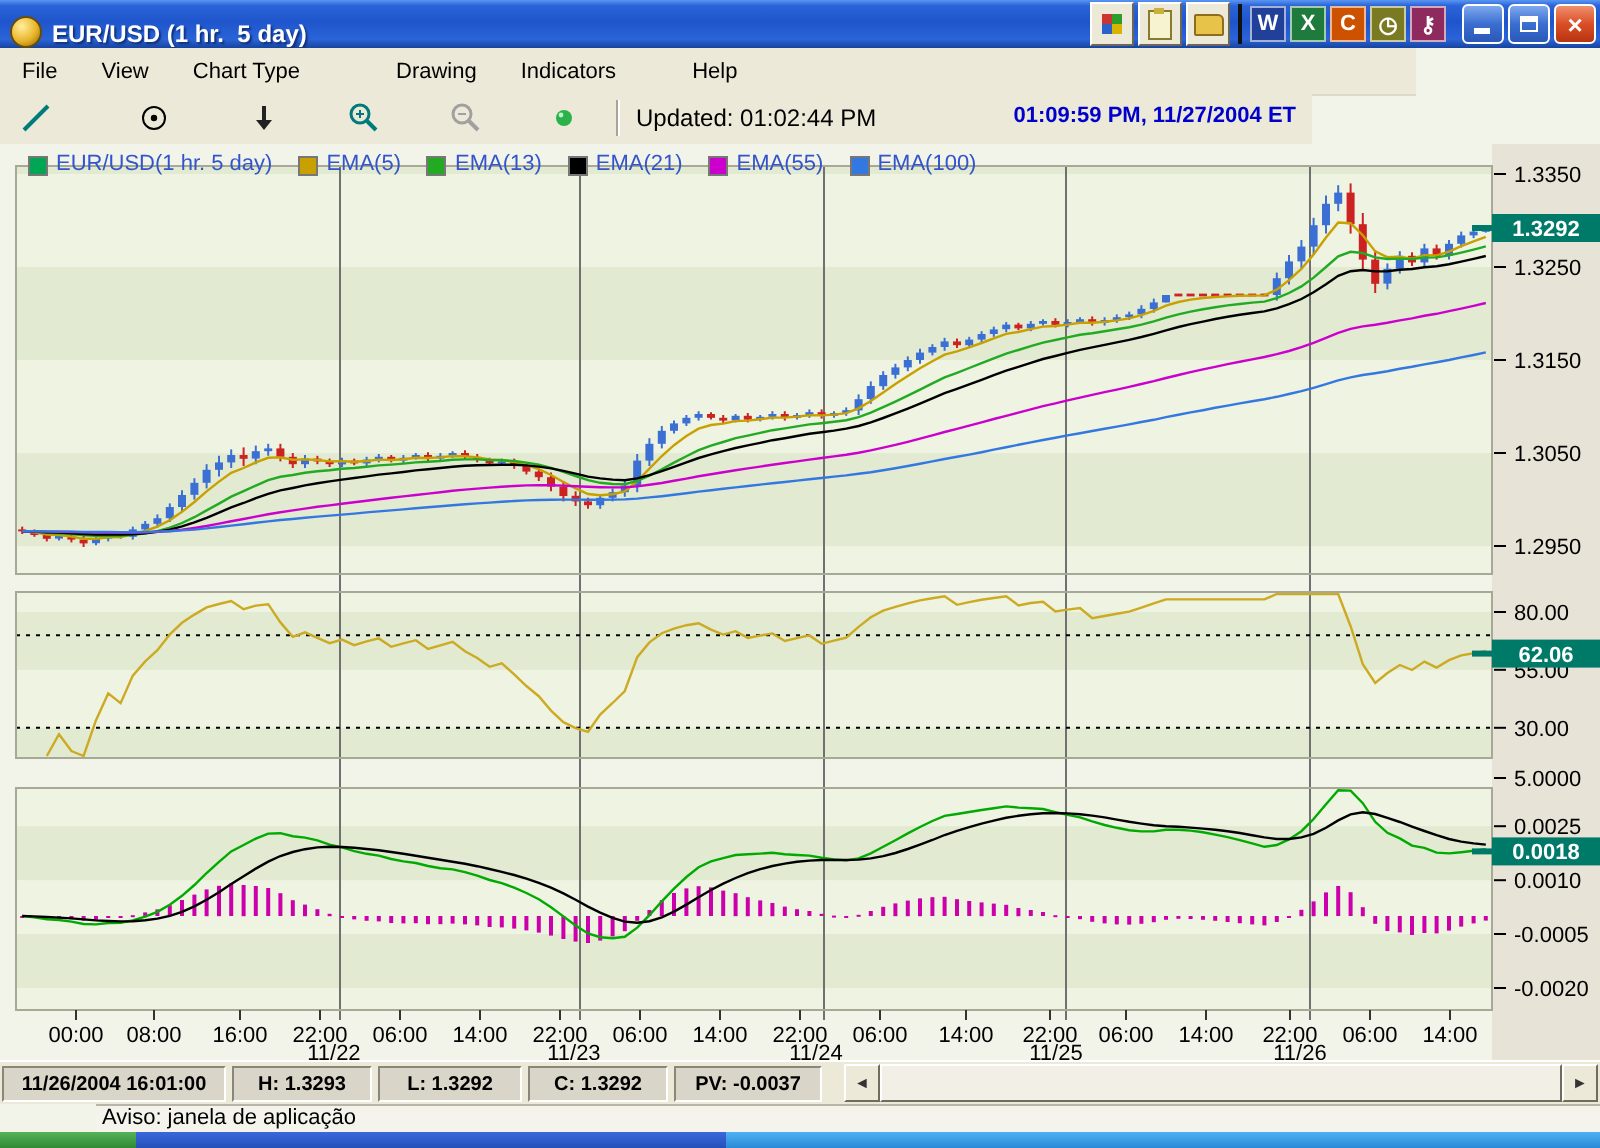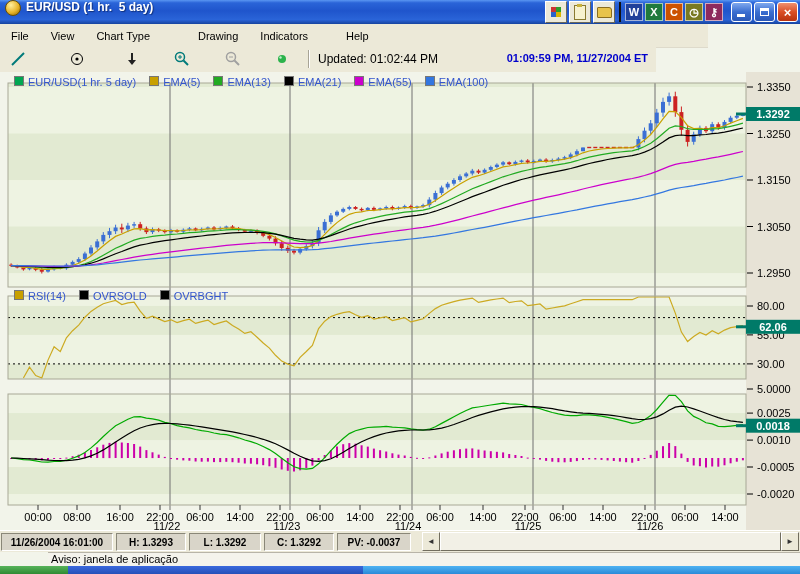--- a/index.html
+++ b/index.html
@@ -1,21 +1,21 @@
 <!DOCTYPE html>
 <html><head>
 <meta charset="utf-8">
 <style>
   html,body{margin:0;padding:0;}
   body{width:800px;height:574px;position:relative;overflow:hidden;
        font-family:"Liberation Sans",sans-serif;background:#f2f4ea;}
   
   .titlebar{position:absolute;top:0;left:0;width:800px;height:24px;
     background:linear-gradient(180deg,#5a96f2 0%,#2a64d8 12%,#1f55cc 45%,#2a64d8 82%,#16439e 100%);
-    display:flex;align-items:flex-start;color:#fff;}
+    display:flex;align-items:flex-end;color:#fff;}
   .app-ico{width:16px;height:16px;border-radius:50%;margin:0 5px 0 5px;
     background:radial-gradient(circle at 35% 30%,#ffef9e,#e8b52a 55%,#8a6200 100%);
     border:1px solid #6a4d00;box-sizing:border-box;}
   .wtitle{font-size:12px;font-weight:bold;text-shadow:1px 1px 1px #10307a;white-space:pre;}
   .tb-right{position:absolute;right:2px;top:1px;height:22px;display:flex;align-items:center;gap:2px;}
   .mini-btn{width:20px;height:20px;background:#ece9d8;border:1px solid;border-color:#fff #6a675a #6a675a #fff;
     display:flex;align-items:center;justify-content:center;}
   .pal{width:5px;height:5px;background:#cc3333;box-shadow:5px 0 #2b9e2b,0 5px #2b62c9,5px 5px #d8b400;margin-right:5px;margin-bottom:5px;}
   .clip{width:10px;height:13px;background:#f7f2cf;border:1px solid #8a7a30;position:relative;}
   .clip:before{content:"";position:absolute;left:2px;top:-2px;width:5px;height:3px;background:#c8b23c;}
@@ -36,21 +36,21 @@
   .toolbar{position:absolute;top:47px;left:0;width:656px;height:25px;background:#ece9d8;
     border-bottom:1px solid #c8c4b4;font-size:12px;}
   .tool-btn{position:absolute;top:1px;width:24px;height:22px;display:flex;align-items:center;justify-content:center;}
   .tool-sep{position:absolute;left:308px;top:3px;width:1px;height:18px;background:#a8a496;box-shadow:1px 0 #fff;}
   .updated{position:absolute;left:318px;top:5px;color:#000;}
   .ticker-clock{position:absolute;right:8px;top:5px;color:#0000cc;font-size:11px;font-weight:bold;}
   
   #chart-area{position:absolute;top:72px;left:0;width:800px;height:458px;}
   #chart{position:absolute;top:0;left:0;}
   .legend{position:absolute;left:14px;display:flex;gap:13px;font-size:11px;color:#3355cc;align-items:center;height:12px;white-space:nowrap;}
-  .li{display:flex;align-items:flex-start;gap:4px;}
+  .li{display:flex;align-items:flex-end;gap:4px;}
   .sw{width:8px;height:8px;display:inline-block;border:1px solid #777;box-sizing:content-box;}
   
   .statusbar{position:absolute;top:530px;left:0;width:800px;height:22px;background:#ece9d8;
     display:flex;align-items:center;gap:3px;padding-left:1px;box-sizing:border-box;border-top:1px solid #fff;}
   .scell{height:18px;line-height:18px;text-align:center;font-size:10px;font-weight:bold;color:#000;
     background:#d9d5c9;border:1px solid;border-color:#8a8778 #fff #fff #8a8778;box-sizing:border-box;overflow:hidden;white-space:nowrap;}
   .hscroll{flex:1;height:18px;display:flex;align-items:center;margin:0 1px 0 8px;}
   .sbtn{width:16px;height:17px;background:#ece9d8;border:1px solid;border-color:#fff #716d5e #716d5e #fff;
     font-size:8px;display:flex;align-items:center;justify-content:center;color:#333;}
   .sthumb{flex:1;height:17px;background:#f2f0e6;border:1px solid;border-color:#fff #716d5e #716d5e #fff;}
@@ -664,34 +664,20 @@
       </span>
       <span class="li">
         <span class="sw" style="background: rgb(204, 0, 204);"></span>
         <span style="color: rgb(51, 85, 204);">EMA(55)</span>
       </span>
       <span class="li">
         <span class="sw" style="background: rgb(51, 119, 224);"></span>
         <span style="color: rgb(51, 85, 204);">EMA(100)</span>
       </span>
     </div>
-    <div class="legend" style="top: 218px;">
-      <span class="li">
-        <span class="sw" style="background: rgb(200, 160, 0);"></span>
-        <span style="color: rgb(51, 85, 204);">RSI(14)</span>
-      </span>
-      <span class="li">
-        <span class="sw" style="background: rgb(0, 0, 0);"></span>
-        <span style="color: rgb(51, 85, 204);">OVRSOLD</span>
-      </span>
-      <span class="li">
-        <span class="sw" style="background: rgb(0, 0, 0);"></span>
-        <span style="color: rgb(51, 85, 204);">OVRBGHT</span>
-      </span>
-    </div>
   </div>
 
 <div class="statusbar">
   <span class="scell" style="width:112px">11/26/2004 16:01:00</span>
   <span class="scell" style="width:70px">H: 1.3293</span>
   <span class="scell" style="width:72px">L: 1.3292</span>
   <span class="scell" style="width:70px">C: 1.3292</span>
   <span class="scell" style="width:74px">PV: -0.0037</span>
   <span class="hscroll">
     <span class="sbtn">◄</span>

